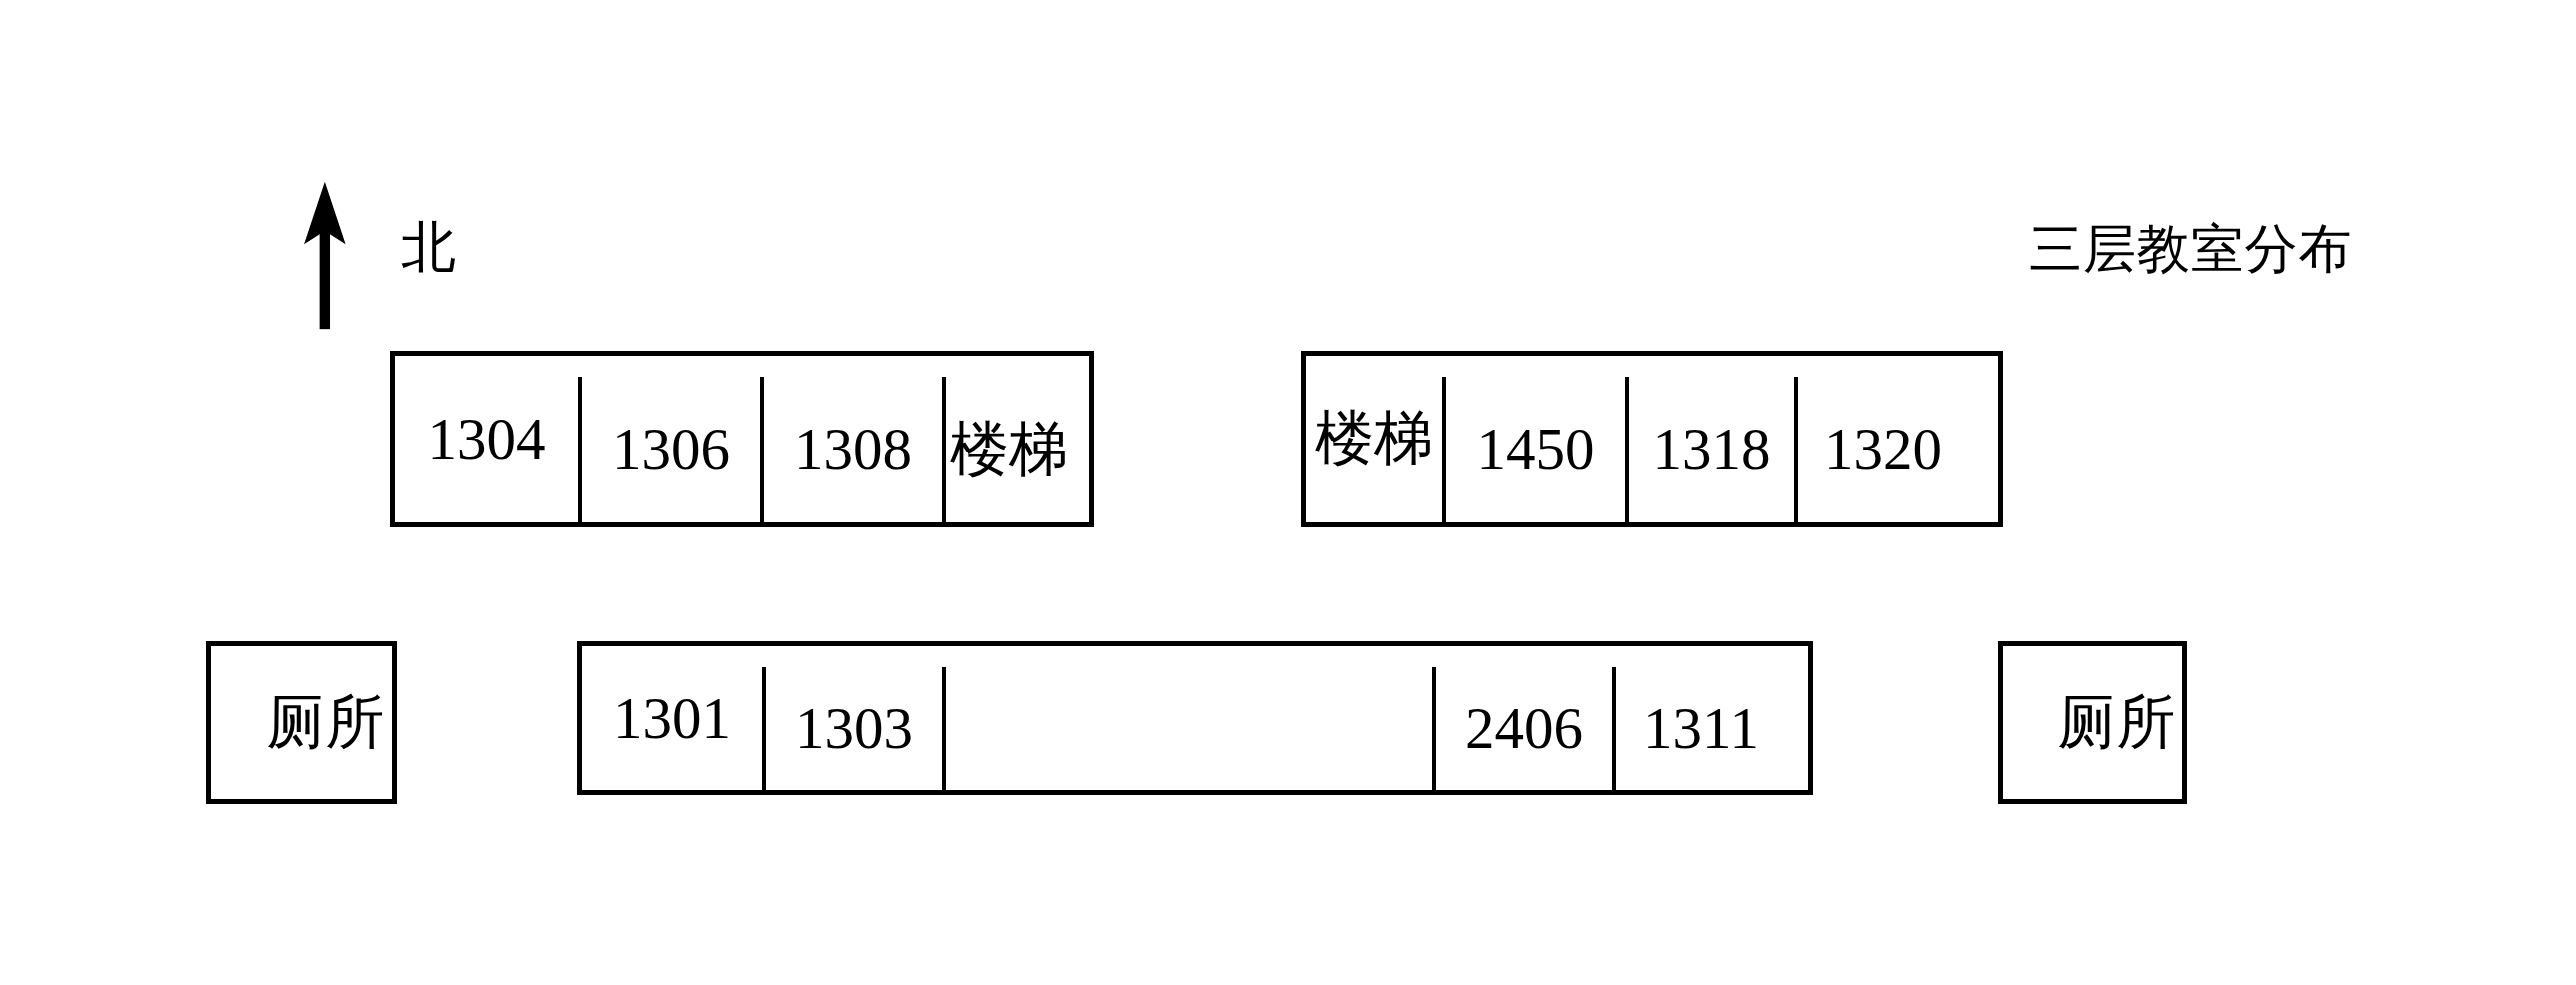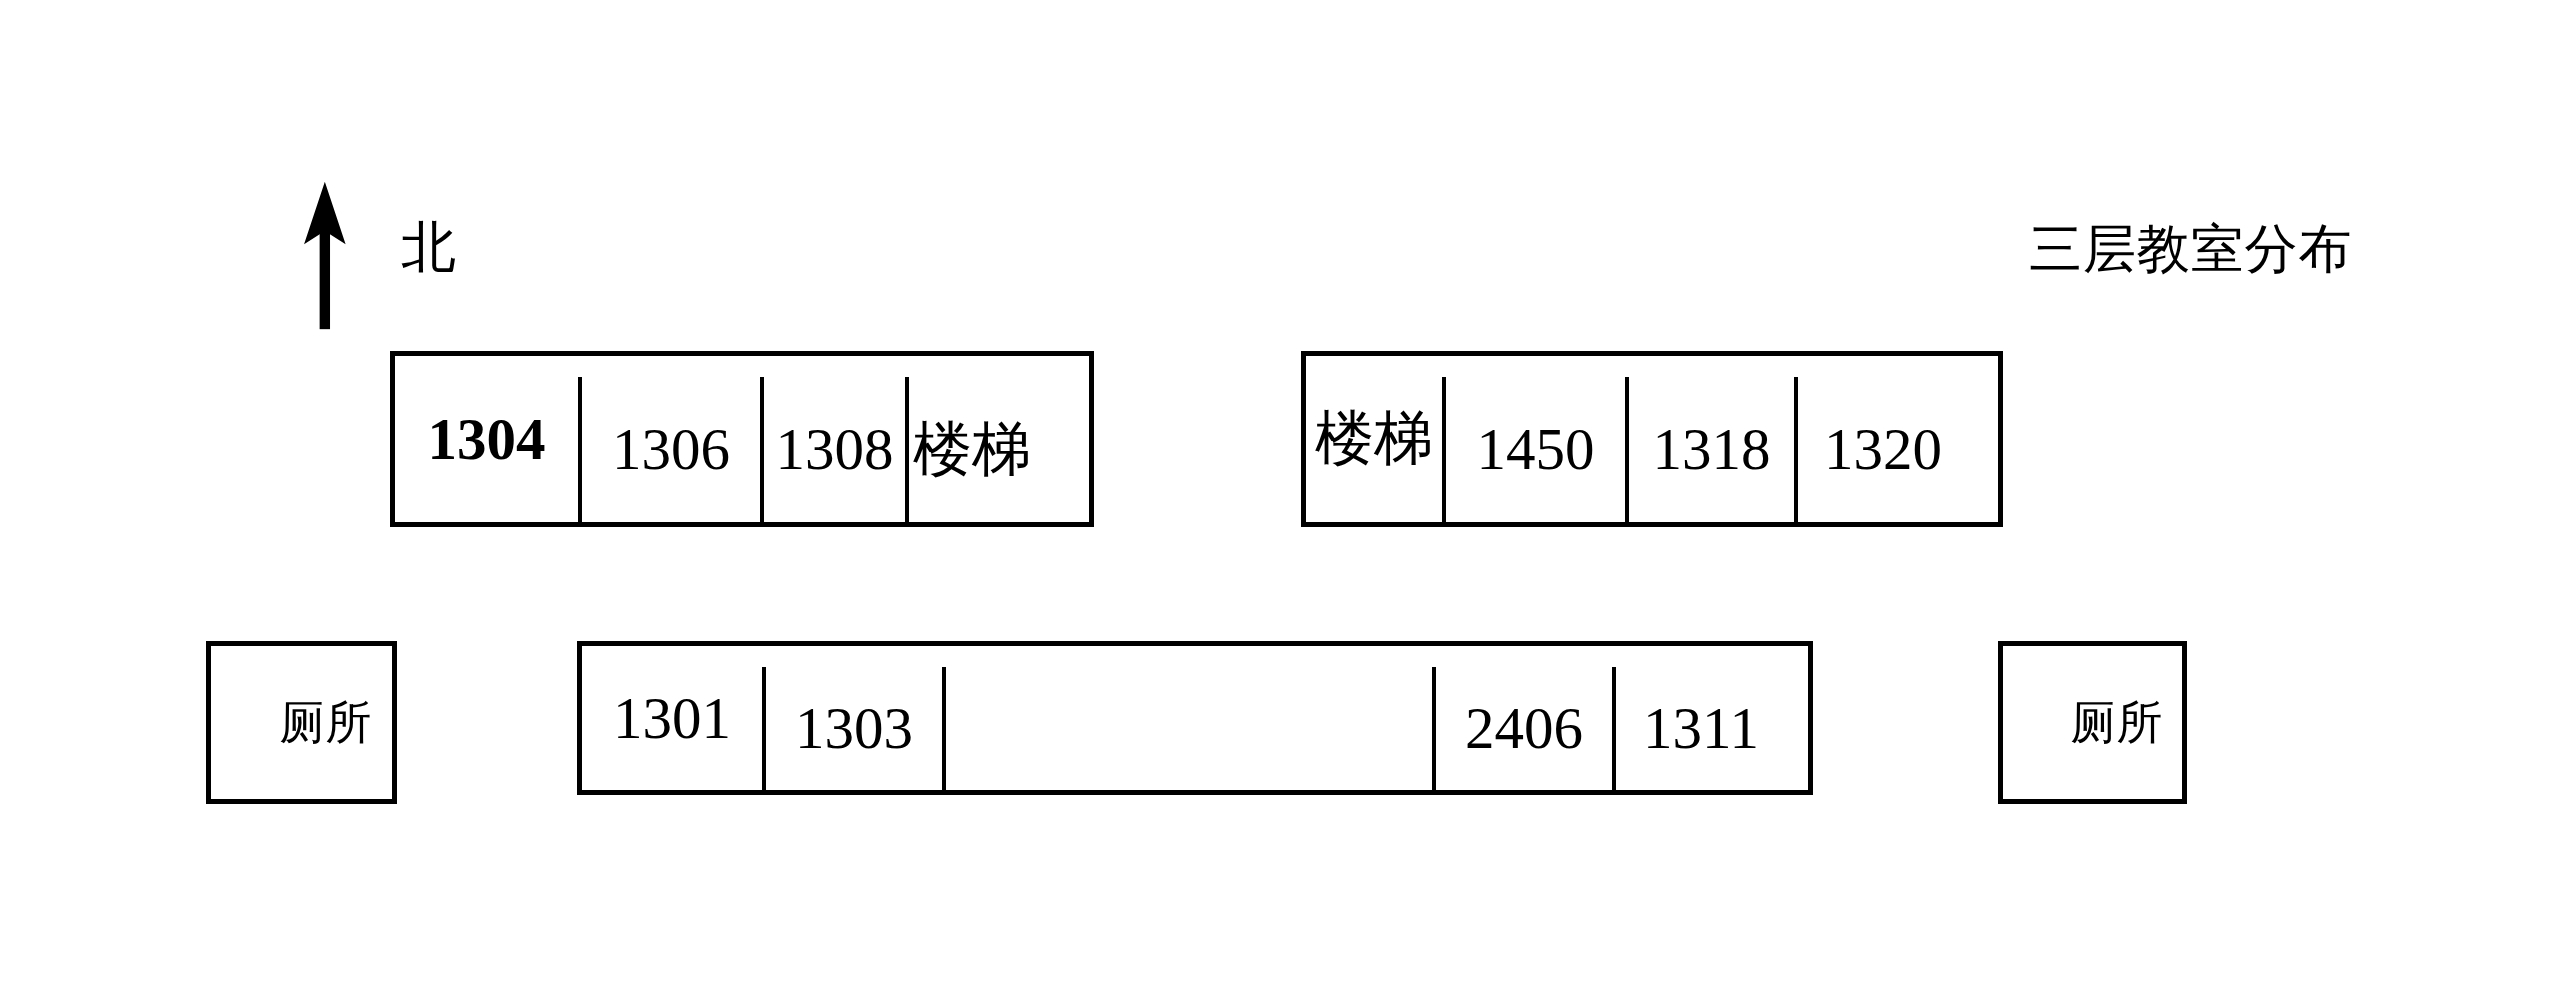--- a/index.html
+++ b/index.html
@@ -59,29 +59,29 @@
     border-left: 4.7px solid #000000;
     margin-top: 21px;
   }
   .box {
     position: absolute;
     border: 5.7px solid #000000;
     box-sizing: border-box;
     display: flex;
     align-items: center;
     justify-content: center;
-    font-size: 46px;
+    font-size: 59px;
     background: #ffffff;
     padding-left: 48px;
   }
   
   .g-top-west { left: 390px; top: 351px; width: 704px; height: 176px; }
-  .g-top-west .c1 { width: 183px; font-weight: bold; }
+  .g-top-west .c1 { width: 183px; }
   .g-top-west .c2 { width: 182px; }
-  .g-top-west .c3 { width: 145px; }
+  .g-top-west .c3 { width: 182px; }
   .g-top-west .c4 { width: 130px; }
   .g-top-east { left: 1301px; top: 351px; width: 702px; height: 176px; }
   .g-top-east .c1 { width: 136px; }
   .g-top-east .c2 { width: 183px; }
   .g-top-east .c3 { width: 169px; }
   .g-top-east .c4 { width: 174px; }
   
   .box-toilet-west { left: 206px; top: 641px; width: 191px; height: 163px; }
   .g-bottom { left: 577px; top: 641px; width: 1236px; height: 154px; }
   .g-bottom .c1 { width: 180px; }

